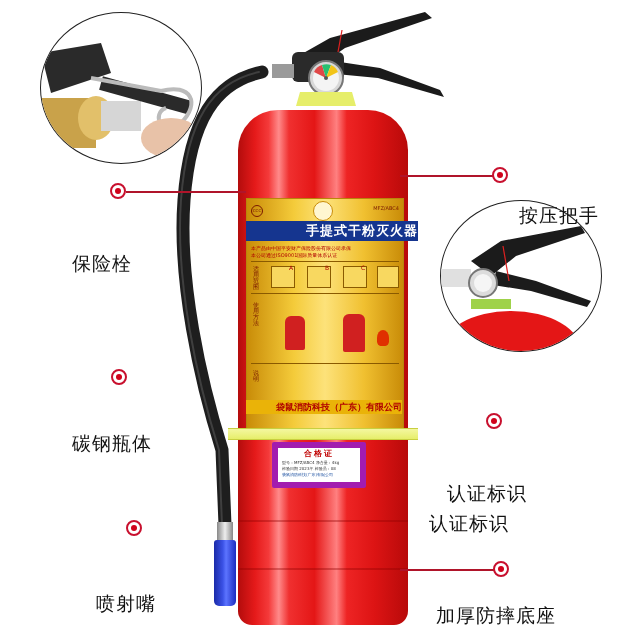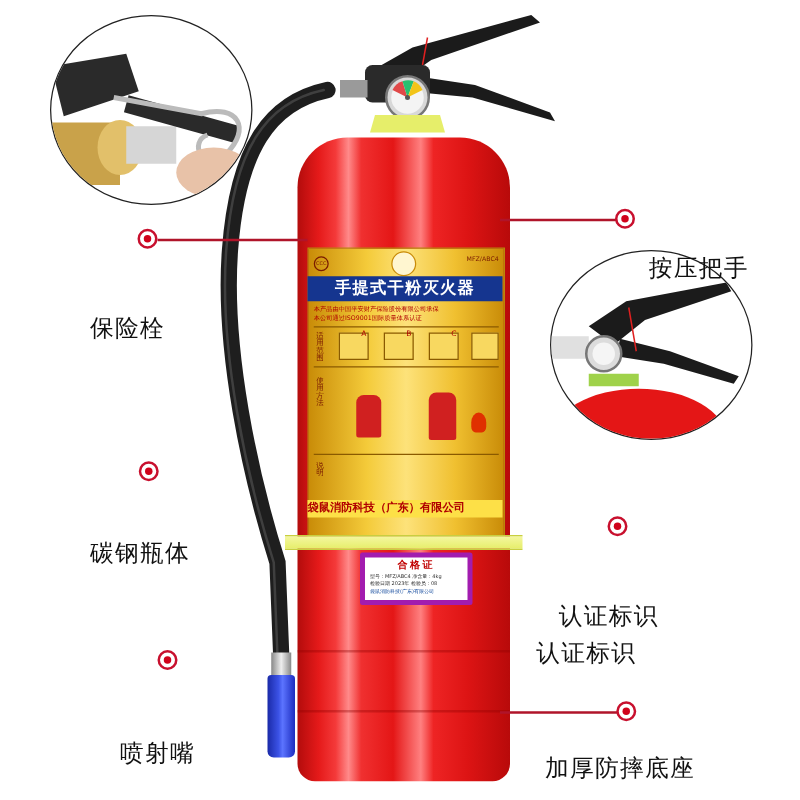--- a/index.html
+++ b/index.html
@@ -13,30 +13,30 @@
   .dot::after { content: ""; position: absolute; left: 3px; top: 3px; width: 6px; height: 6px;
                 border-radius: 50%; background: #d0021b; }
   .line { position: absolute; height: 1.5px; background: #b0142a; }
   .inset { position: absolute; border-radius: 50%; border: 1.5px solid #222; background: #fff; overflow: hidden; }
   .cyl-body { position: absolute; left: 238px; top: 110px; width: 170px; height: 515px;
               border-radius: 40px 40px 14px 14px;
               background: linear-gradient(90deg, #b30c0c 0%, #e51a1a 10%, #f43a3a 18%, #ff8a8a 24%, #f03030 30%, #e41616 45%, #ff8080 58%, #ee2424 64%, #dd1414 80%, #b80a0a 100%); }
   .label-panel { position: absolute; left: 246px; top: 198px; width: 156px; height: 230px;
                  background: linear-gradient(90deg, #c98c08, #f4cb3a 30%, #fde27a 50%, #f0c030 75%, #c98c08);
                  border: 1px solid #b8860b; }
-  .label-title { position: absolute; left: 246px; top: 221px; width: 156px; height: 20px;
+  .label-title { position: absolute; left: 246px; top: 221px; width: 172px; height: 20px;
                  background: #15358f; color: #ffffff; font-size: 13px; font-weight: bold;
-                 text-align: center; line-height: 20px; letter-spacing: 1px; }
+                 text-align: right; line-height: 20px; letter-spacing: 1px; }
   .small-text { font-size: 5px; color: #7a1a00; line-height: 6px; }
   .maker-band { position: absolute; left: 246px; top: 400px; width: 156px; height: 14px;
-                background: #fde047; color: #b00000; font-size: 9px; font-weight: bold; text-align: left; line-height: 14px; }
+                background: #eab308; color: #b00000; font-size: 9px; font-weight: bold; text-align: right; line-height: 14px; }
   .strap { position: absolute; left: 228px; top: 428px; width: 190px; height: 10px;
            background: linear-gradient(#f4f7a0, #e6ee6a); border-top: 1px solid #c8cf40; border-bottom: 1px solid #c8cf40; }
-  .cert { position: absolute; left: 288px; top: 442px; width: 82px; height: 34px; background: #fff;
-          border: 4px solid #a21caf; border-radius: 2px; }
+  .cert { position: absolute; left: 272px; top: 442px; width: 82px; height: 34px; background: #fff;
+          border: 6px solid #a21caf; border-radius: 2px; }
   .cert-title { font-size: 8px; font-weight: bold; color: #c00000; text-align: center; line-height: 12px; letter-spacing: 2px; }
   .cert-lines { font-size: 4px; color: #333; line-height: 6px; padding: 0 4px; }
   .hose-nozzle { position: absolute; left: 214px; top: 540px; width: 22px; height: 66px;
                  background: linear-gradient(90deg, #1a2aa8, #3b52e6 40%, #5c74ff 55%, #1c2cc0); border-radius: 3px 3px 5px 5px; }
   .hose-ferrule { position: absolute; left: 217px; top: 522px; width: 16px; height: 20px;
                   background: linear-gradient(90deg, #888, #eee 50%, #888); }
 </style>
 </head>
 <body>
 

